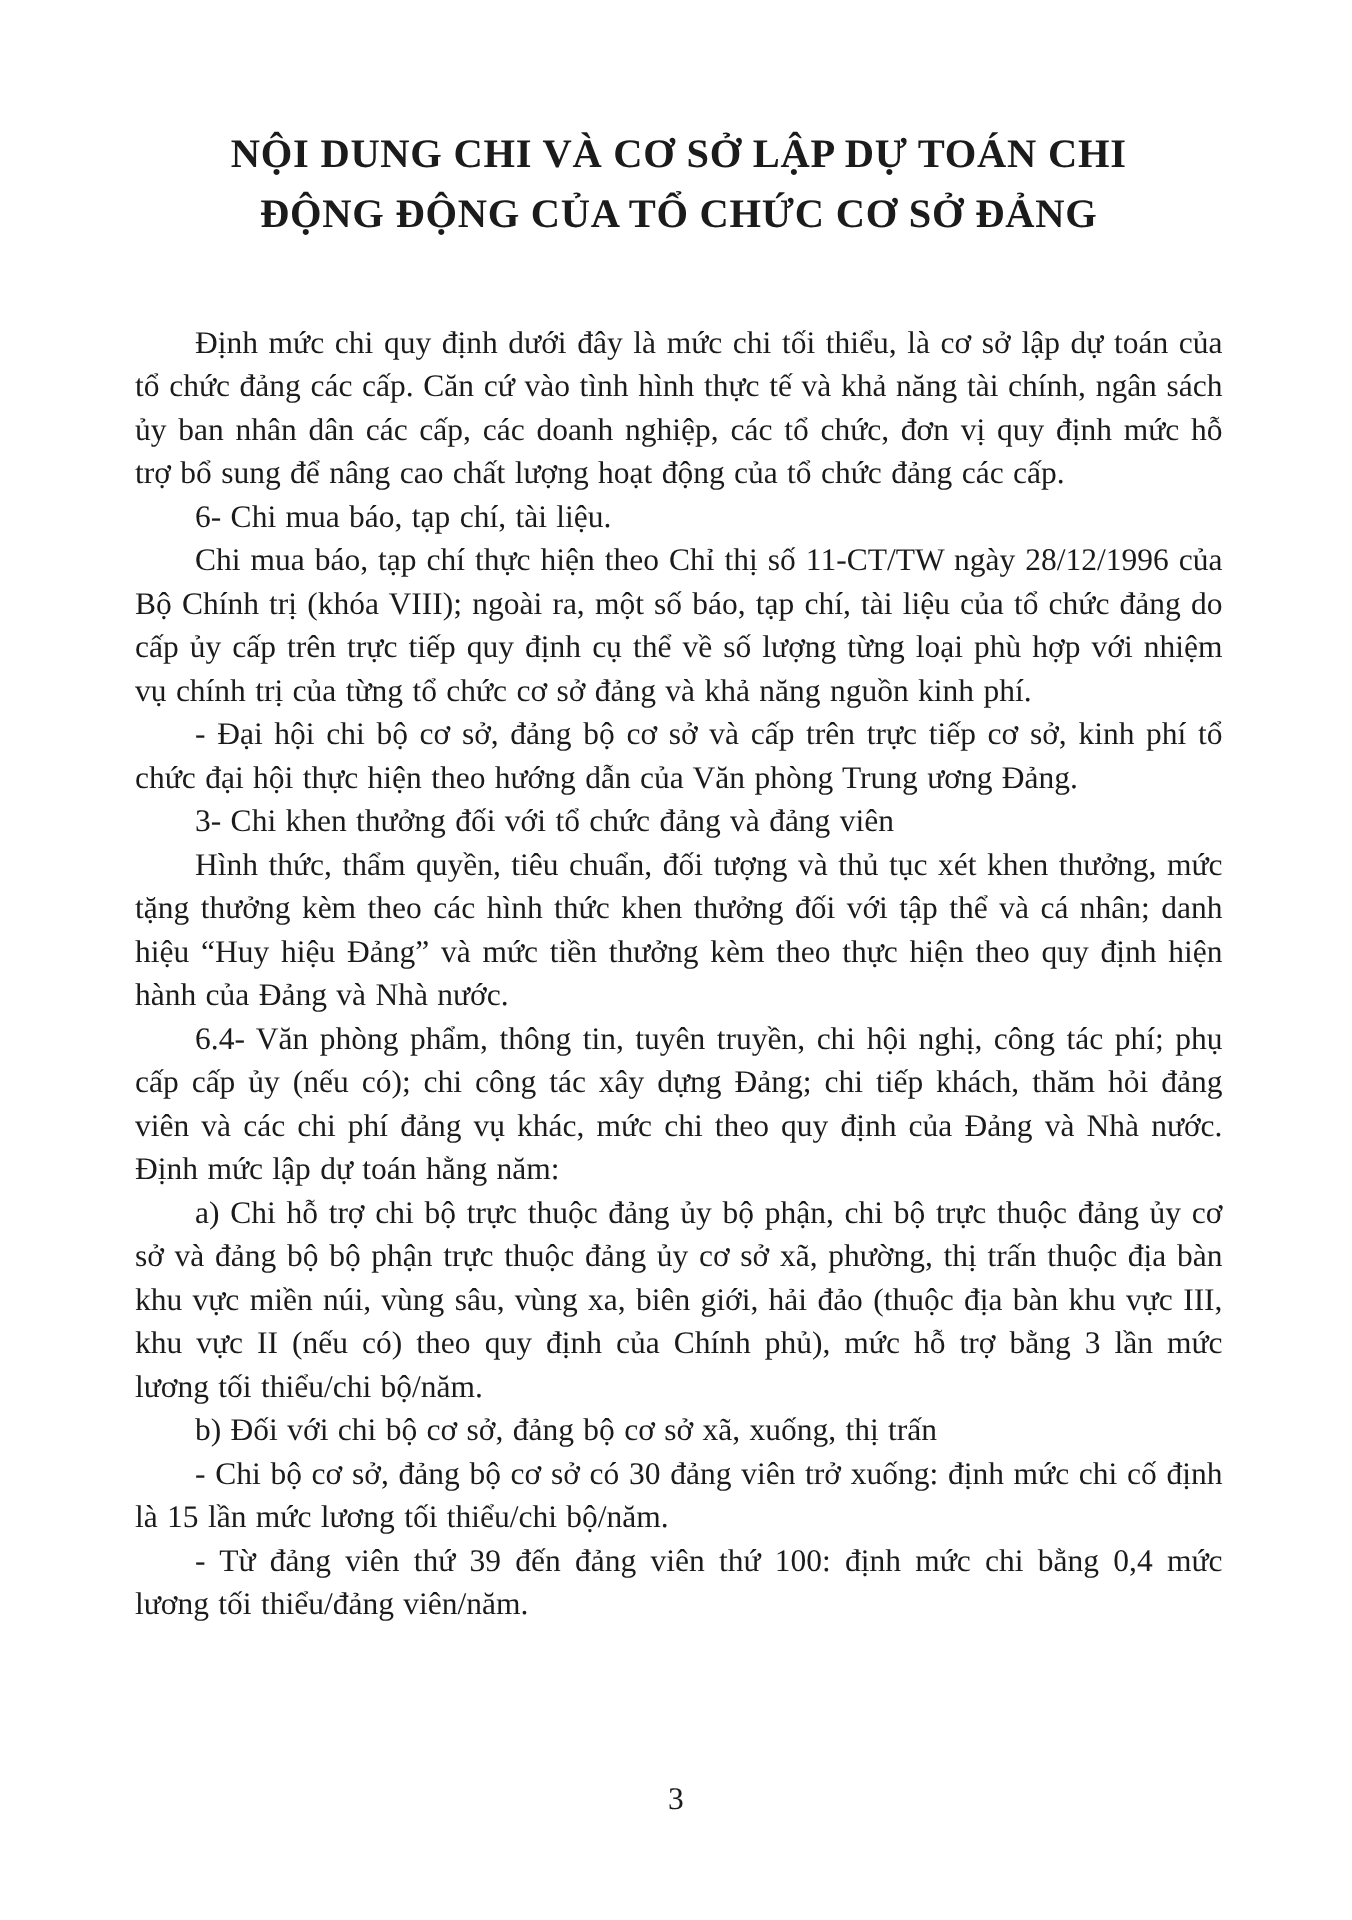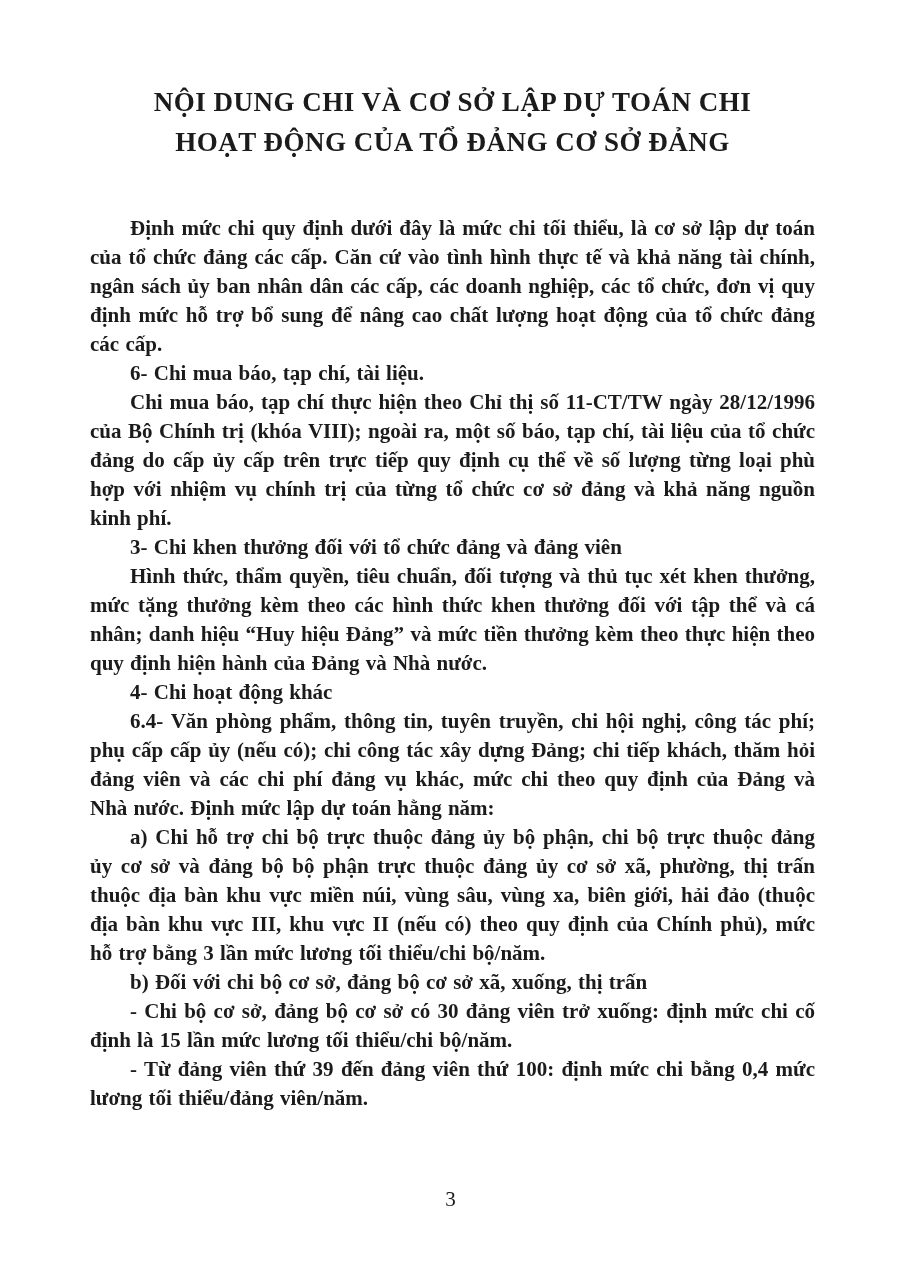--- a/index.html
+++ b/index.html
@@ -27,49 +27,48 @@
     font-weight: bold;
     letter-spacing: 0.5px;
   }
   .doc-body p {
     margin: 0;
     font-size: 21px;
     line-height: 29px;
     text-align: justify;
     text-indent: 40px;
     word-spacing: 1px;
-    font-weight: bold;
   }
   .page-number {
     position: absolute;
     left: 0;
     right: 0;
     bottom: 68px;
     text-align: center;
     font-size: 21px;
     color: #1b1b1b;
   }
 </style>
 </head>
 <body>
 
 <div class="page">
 
   <h1 class="doc-title">
     <span>NỘI DUNG CHI VÀ CƠ SỞ LẬP DỰ TOÁN CHI</span><br>
-    <span>HOẠT ĐỘNG CỦA TỔ ĐẢNG CƠ SỞ ĐẢNG</span>
+    <span>ĐỘNG ĐỘNG CỦA TỔ CHỨC CƠ SỞ ĐẢNG</span>
   </h1>
 
   <div class="doc-body">
     <p>Định mức chi quy định dưới đây là mức chi tối thiểu, là cơ sở lập dự toán của tổ chức đảng các cấp. Căn cứ vào tình hình thực tế và khả năng tài chính, ngân sách ủy ban nhân dân các cấp, các doanh nghiệp, các tổ chức, đơn vị quy định mức hỗ trợ bổ sung để nâng cao chất lượng hoạt động của tổ chức đảng các cấp.</p>
     <p>6- Chi mua báo, tạp chí, tài liệu.</p>
     <p>Chi mua báo, tạp chí thực hiện theo Chỉ thị số 11-CT/TW ngày 28/12/1996 của Bộ Chính trị (khóa VIII); ngoài ra, một số báo, tạp chí, tài liệu của tổ chức đảng do cấp ủy cấp trên trực tiếp quy định cụ thể về số lượng từng loại phù hợp với nhiệm vụ chính trị của từng tổ chức cơ sở đảng và khả năng nguồn kinh phí.</p>
+    <p>- Đại hội chi bộ cơ sở, đảng bộ cơ sở và cấp trên trực tiếp cơ sở, kinh phí tổ chức đại hội thực hiện theo hướng dẫn của Văn phòng Trung ương Đảng.</p>
     <p>3- Chi khen thưởng đối với tổ chức đảng và đảng viên</p>
     <p>Hình thức, thẩm quyền, tiêu chuẩn, đối tượng và thủ tục xét khen thưởng, mức tặng thưởng kèm theo các hình thức khen thưởng đối với tập thể và cá nhân; danh hiệu “Huy hiệu Đảng” và mức tiền thưởng kèm theo thực hiện theo quy định hiện hành của Đảng và Nhà nước.</p>
-    <p>4- Chi hoạt động khác</p>
     <p>6.4- Văn phòng phẩm, thông tin, tuyên truyền, chi hội nghị, công tác phí; phụ cấp cấp ủy (nếu có); chi công tác xây dựng Đảng; chi tiếp khách, thăm hỏi đảng viên và các chi phí đảng vụ khác, mức chi theo quy định của Đảng và Nhà nước. Định mức lập dự toán hằng năm:</p>
     <p>a) Chi hỗ trợ chi bộ trực thuộc đảng ủy bộ phận, chi bộ trực thuộc đảng ủy cơ sở và đảng bộ bộ phận trực thuộc đảng ủy cơ sở xã, phường, thị trấn thuộc địa bàn khu vực miền núi, vùng sâu, vùng xa, biên giới, hải đảo (thuộc địa bàn khu vực III, khu vực II (nếu có) theo quy định của Chính phủ), mức hỗ trợ bằng 3 lần mức lương tối thiểu/chi bộ/năm.</p>
     <p>b) Đối với chi bộ cơ sở, đảng bộ cơ sở xã, xuống, thị trấn</p>
     <p>- Chi bộ cơ sở, đảng bộ cơ sở có 30 đảng viên trở xuống: định mức chi cố định là 15 lần mức lương tối thiểu/chi bộ/năm.</p>
     <p>- Từ đảng viên thứ 39 đến đảng viên thứ 100: định mức chi bằng 0,4 mức lương tối thiểu/đảng viên/năm.</p>
   </div>
 
   <div class="page-number">3</div>
 
 </div>

